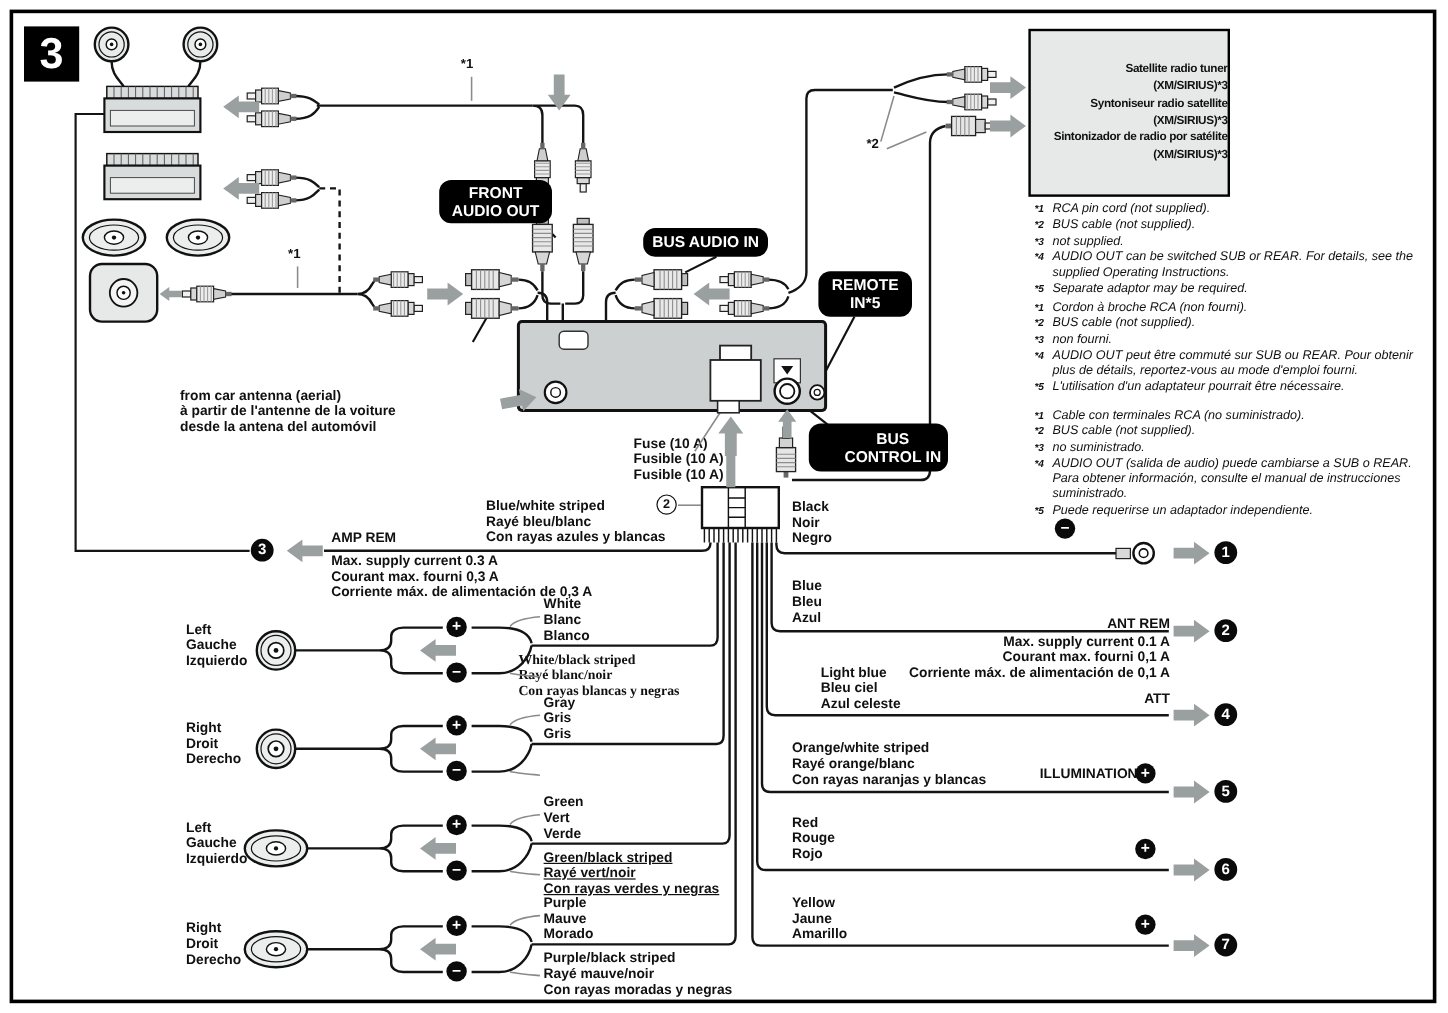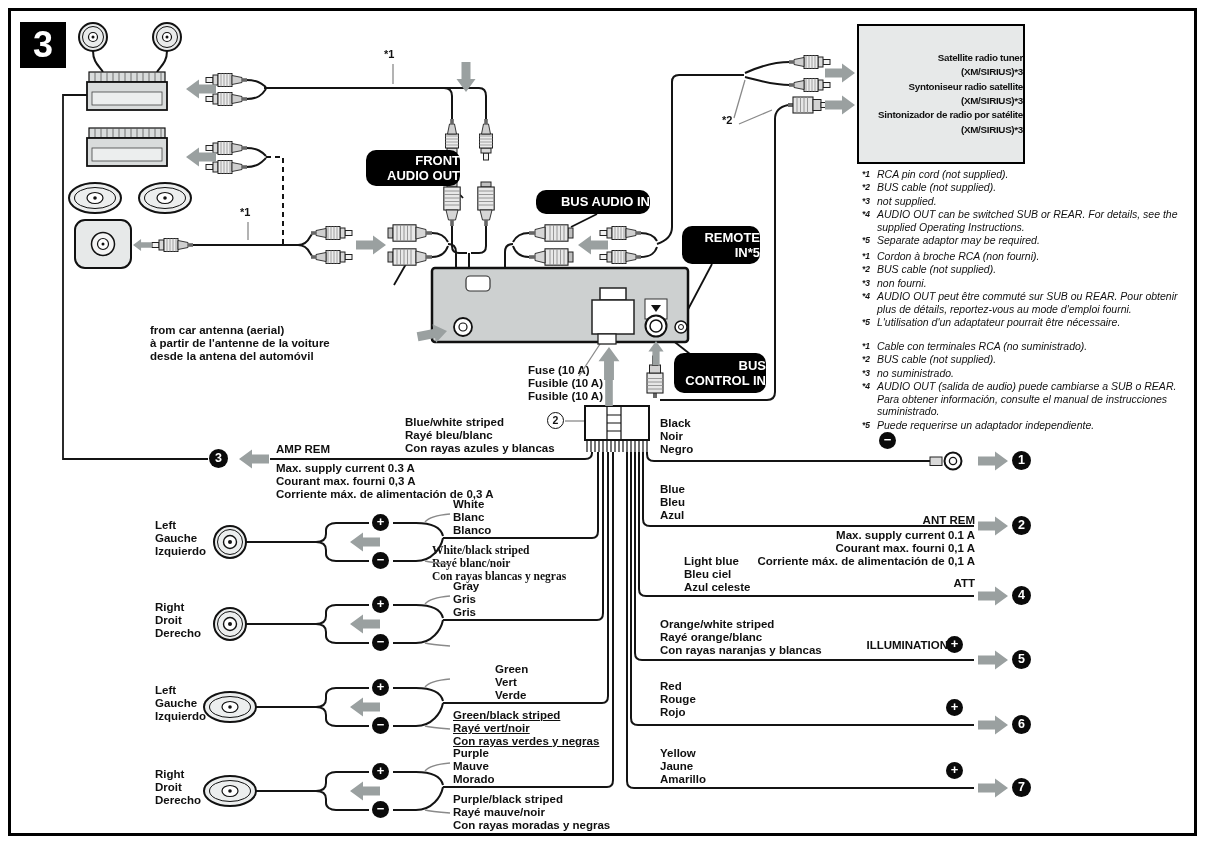--- a/index.html
+++ b/index.html
@@ -3,21 +3,21 @@
 <meta charset="utf-8">
 <style>
   html,body{margin:0;padding:0;background:#fff;}
   #page{position:relative;width:1207px;height:844px;background:#fff;overflow:hidden;
         font-family:"Liberation Sans",sans-serif;color:#111;}
   #frame{position:absolute;left:8px;top:8px;right:10px;bottom:8px;border:3px solid #000;}
   .abs{position:absolute;}
   .t{position:absolute;font:bold 11.5px/13px "Liberation Sans",sans-serif;color:#101010;white-space:nowrap;}
   .tr{text-align:right;}
   .pill{position:absolute;background:#000;color:#fff;border-radius:10px;
-        font:bold 13px/15.5px "Liberation Sans",sans-serif;text-align:right;
+        font:bold 13px/15.5px "Liberation Sans",sans-serif;text-align:center;
         display:flex;flex-direction:column;justify-content:center;z-index:6;}
   .badge{position:absolute;width:19px;height:19px;background:#0a0a0a;border-radius:50%;
          color:#fff;font:bold 12.5px/19px "Liberation Sans",sans-serif;text-align:center;z-index:6;}
   .pm{position:absolute;width:17px;height:17px;background:#0a0a0a;border-radius:50%;
       color:#fff;font:bold 13px/16px "Liberation Sans",sans-serif;text-align:center;z-index:6;}
   .ref{position:absolute;width:15px;height:15px;border:1.6px solid #111;border-radius:50%;background:#fff;
        font:bold 10.5px/15px "Liberation Sans",sans-serif;text-align:center;z-index:6;}
   .mark{position:absolute;font:bold 11px/12px "Liberation Sans",sans-serif;z-index:6;}
   #satbox{position:absolute;left:857px;top:24px;width:164px;height:136px;background:#e7e9e9;
           border:2.5px solid #000;display:flex;flex-direction:column;justify-content:center;
@@ -330,28 +330,28 @@
     <div class="fn">
         <span class="m">*5</span>
         <span class="x">Puede requerirse un adaptador independiente.</span>
       </div>
   </div>
 
   <div class="pill lbl3" style="left:366px;top:150px;width:94px;height:36px;">
       <div>FRONT</div>
       <div>AUDIO OUT</div>
     </div>
-  <div class="pill lbl3" style="left:536px;top:190px;width:114px;height:24px;">
+  <div class="pill lbl3" style="left:536px;top:190px;width:104px;height:24px;">
       <div>BUS AUDIO IN</div>
     </div>
   <div class="pill lbl3" style="left:682px;top:226px;width:78px;height:38px;">
       <div>REMOTE</div>
       <div>IN*5</div>
     </div>
-  <div class="pill lbl3" style="left:674px;top:353px;width:92px;height:40px;">
+  <div class="pill lbl3" style="left:674px;top:353px;width:92px;height:40px;padding-left:24px;">
       <div>BUS</div>
       <div>CONTROL IN</div>
     </div>
 
   <div class="mark" style="left:384px;top:48px;">*1</div>
   <div class="mark" style="left:240px;top:206px;">*1</div>
   <div class="mark" style="left:722px;top:114px;">*2</div>
   <div class="ref" style="left:547px;top:412px;">2</div>
 
   <div class="t lbl3" style="left:150px;top:324px;">
@@ -407,21 +407,21 @@
   <div class="t lbl3" style="left:432px;top:544px;font-family:Liberation Serif, serif;">
       <div>White/black striped</div>
       <div>Rayé blanc/noir</div>
       <div>Con rayas blancas y negras</div>
     </div>
   <div class="t lbl3" style="left:453px;top:580px;">
       <div>Gray</div>
       <div>Gris</div>
       <div>Gris</div>
     </div>
-  <div class="t lbl3" style="left:453px;top:663px;margin-left:42px;">
+  <div class="t lbl3" style="left:453px;top:663px;">
       <div>Green</div>
       <div>Vert</div>
       <div>Verde</div>
     </div>
   <div class="t lbl3" style="left:453px;top:709px;text-decoration:underline;">
       <div>Green/black striped</div>
       <div>Rayé vert/noir</div>
       <div>Con rayas verdes y negras</div>
     </div>
   <div class="t lbl3" style="left:453px;top:747px;">

